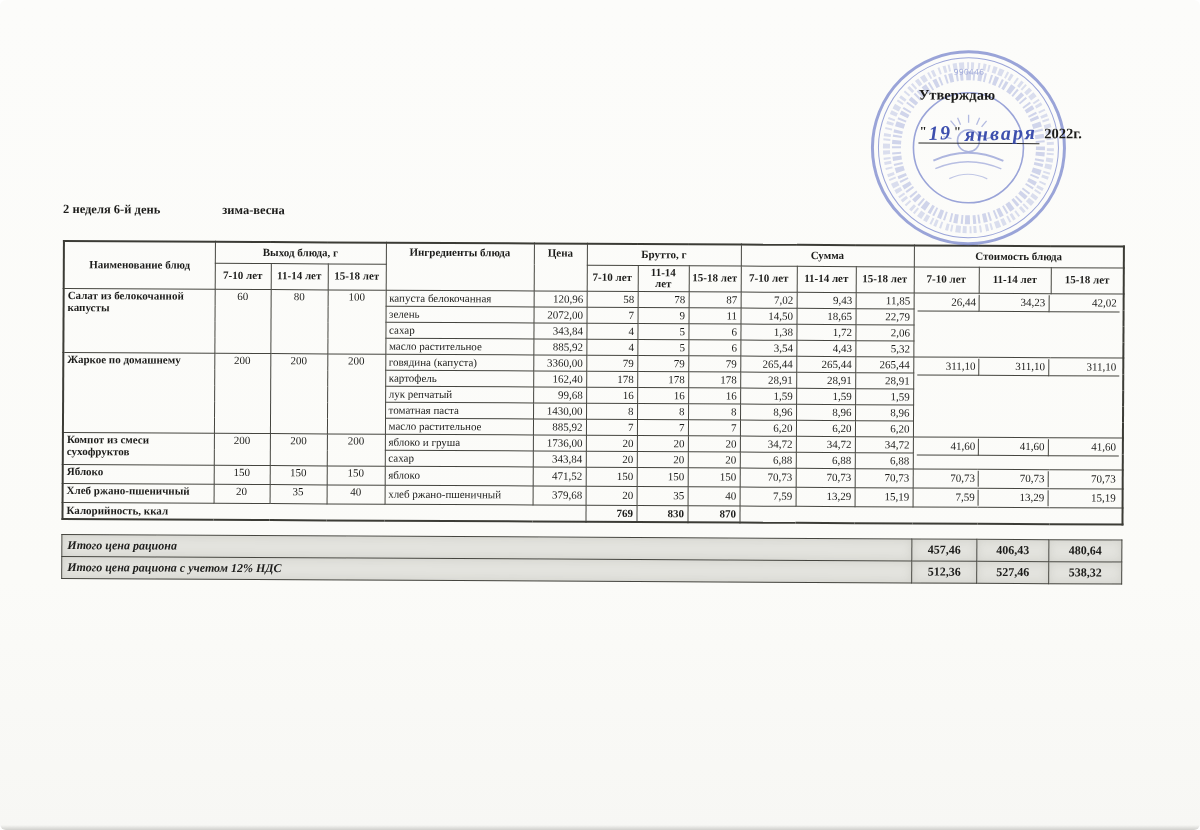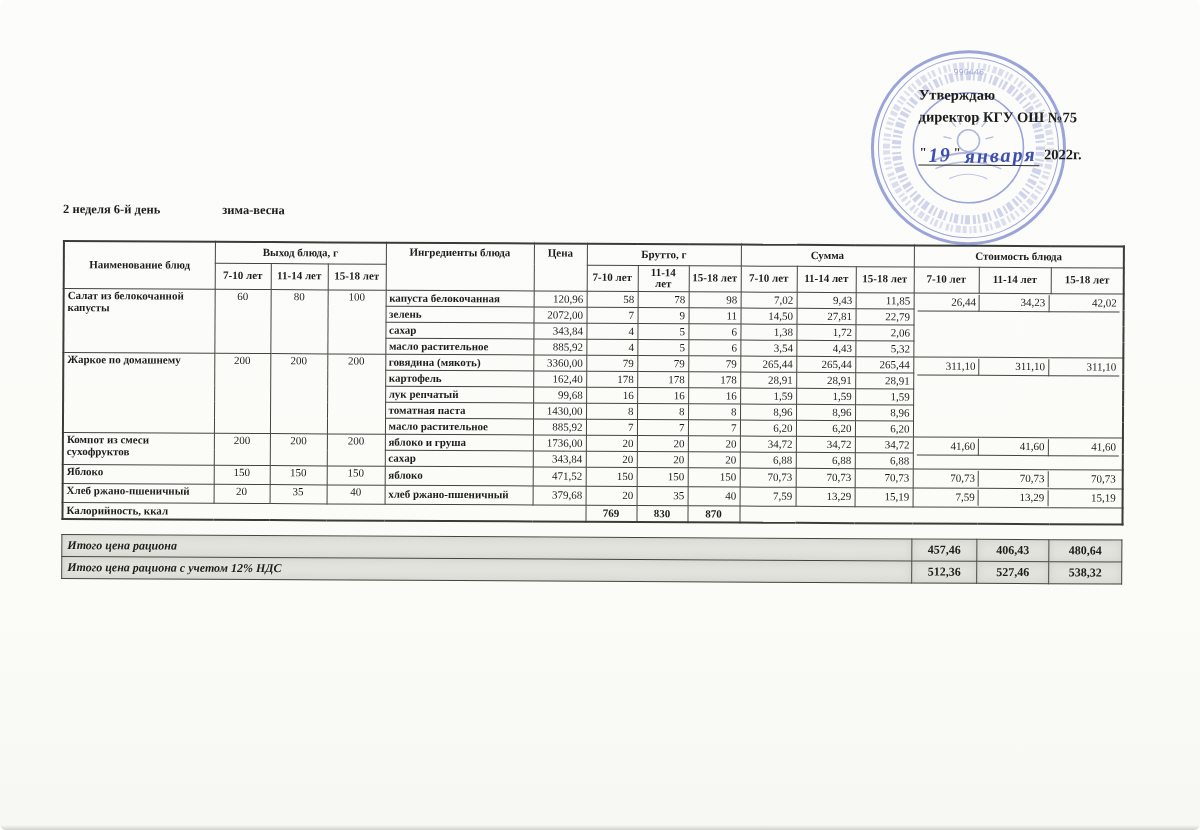--- a/index.html
+++ b/index.html
@@ -37,32 +37,32 @@
   #menu{position:absolute;left:63px;top:240px;width:1060px;border:2px solid #3c3c36;}
   #menu th,#menu td{border:1px solid #45453f;font-size:11px;line-height:1.08;
     padding:1px 3px;overflow:hidden;}
   #menu thead th{font-weight:bold;text-align:center;vertical-align:middle;font-size:11px;}
   #menu thead tr.h1{height:21px;}
   #menu thead tr.h2{height:25px;}
   #menu thead th.vtop{vertical-align:top;padding-top:3px;}
   #menu tbody tr{height:16px;}
   td.dish{font-weight:bold;vertical-align:top;text-align:left;padding-top:2px;margin-left:32px;}
   td.out{text-align:center;vertical-align:top;padding-top:2px;margin-left:14px;}
-  td.ingr{text-align:left;font-weight:bold;}
+  td.ingr{text-align:left;}
   td.num{text-align:right;}
   td.costreg{padding:0;vertical-align:top;}
   .boxes{display:flex;}
   .costbox{box-sizing:border-box;height:17px;border-bottom:1px solid #45453f;
     border-right:1px solid #45453f;text-align:right;padding:2px 3px 0 0;font-size:11px;}
   .costbox.c0{width:65px;}
   .costbox.c1{width:72px;}
   .costbox.c2{width:73px;border-right:none;}
   .costreg.single .costbox{border-bottom:none;height:16px;}
   td.cal-label{font-weight:bold;text-align:left;}
-  td.cal-num{font-weight:bold;text-align:center;}
+  td.cal-num{font-weight:bold;text-align:right;}
 
   
   #totals{position:absolute;left:63px;top:534px;width:1060px;border:1.5px solid #3c3c36;}
   #totals td{border:1px solid #45453f;background:#e3e3de;height:19px;
     font-size:12px;padding:1px 5px;box-shadow:inset 0 0 8px rgba(120,120,112,.18);}
   #totals td.tot-label{font-weight:bold;font-style:italic;text-align:left;}
   #totals td.tot-val{font-weight:bold;text-align:center;}
 </style>
 </head>
 <body>
@@ -92,21 +92,20 @@
           <path d="M68 116 Q103 100 138 116" stroke-width="2" opacity=".8"></path>
           <path d="M70 124 Q103 110 136 124" stroke-width="1.4" opacity=".7"></path>
           <path d="M84 134 Q103 125 122 134" stroke-width="1.2" opacity=".6"></path>
         </g>
         <text x="103" y="30" text-anchor="middle" font-size="8" fill="#5f6fc4" opacity=".9" font-family="DejaVu Sans, sans-serif">990446</text>
       </svg>
     </div>
 
     <div class="approval">
       <div>Утверждаю</div>
-      <div>директор КГУ ОШ №75</div>
       <div class="date-row">
         <span class="date-underline">
           <span class="quote">"</span>
           <span class="hand day">19</span>
           <span class="quote">"</span>
           <span class="hand month">января</span>
         </span>
         <span>2022г.</span>
       </div>
     </div>
@@ -162,40 +161,40 @@
       <tbody id="menu-body">
           <tr>
             <td class="dish" rowspan="4">Салат из белокочанной капусты</td>
             <td class="out" rowspan="4">60</td>
             <td class="out" rowspan="4">80</td>
             <td class="out" rowspan="4">100</td>
             <td class="ingr">капуста белокочанная</td>
             <td class="num">120,96</td>
             <td class="num">58</td>
             <td class="num">78</td>
-            <td class="num">98</td>
+            <td class="num">87</td>
             <td class="num">7,02</td>
             <td class="num">9,43</td>
             <td class="num">11,85</td>
             <td class="costreg" rowspan="4" colspan="3">
               <div class="boxes">
                 <div class="costbox c0">26,44</div>
                 <div class="costbox c1">34,23</div>
                 <div class="costbox c2">42,02</div>
               </div>
             </td>
           </tr>
           <tr>
             <td class="ingr">зелень</td>
             <td class="num">2072,00</td>
             <td class="num">7</td>
             <td class="num">9</td>
             <td class="num">11</td>
             <td class="num">14,50</td>
-            <td class="num">27,81</td>
+            <td class="num">18,65</td>
             <td class="num">22,79</td>
           </tr>
           <tr>
             <td class="ingr">сахар</td>
             <td class="num">343,84</td>
             <td class="num">4</td>
             <td class="num">5</td>
             <td class="num">6</td>
             <td class="num">1,38</td>
             <td class="num">1,72</td>
@@ -209,21 +208,21 @@
             <td class="num">6</td>
             <td class="num">3,54</td>
             <td class="num">4,43</td>
             <td class="num">5,32</td>
           </tr>
           <tr>
             <td class="dish" rowspan="5">Жаркое по домашнему</td>
             <td class="out" rowspan="5">200</td>
             <td class="out" rowspan="5">200</td>
             <td class="out" rowspan="5">200</td>
-            <td class="ingr">говядина (мякоть)</td>
+            <td class="ingr">говядина (капуста)</td>
             <td class="num">3360,00</td>
             <td class="num">79</td>
             <td class="num">79</td>
             <td class="num">79</td>
             <td class="num">265,44</td>
             <td class="num">265,44</td>
             <td class="num">265,44</td>
             <td class="costreg" rowspan="5" colspan="3">
               <div class="boxes">
                 <div class="costbox c0">311,10</div>

